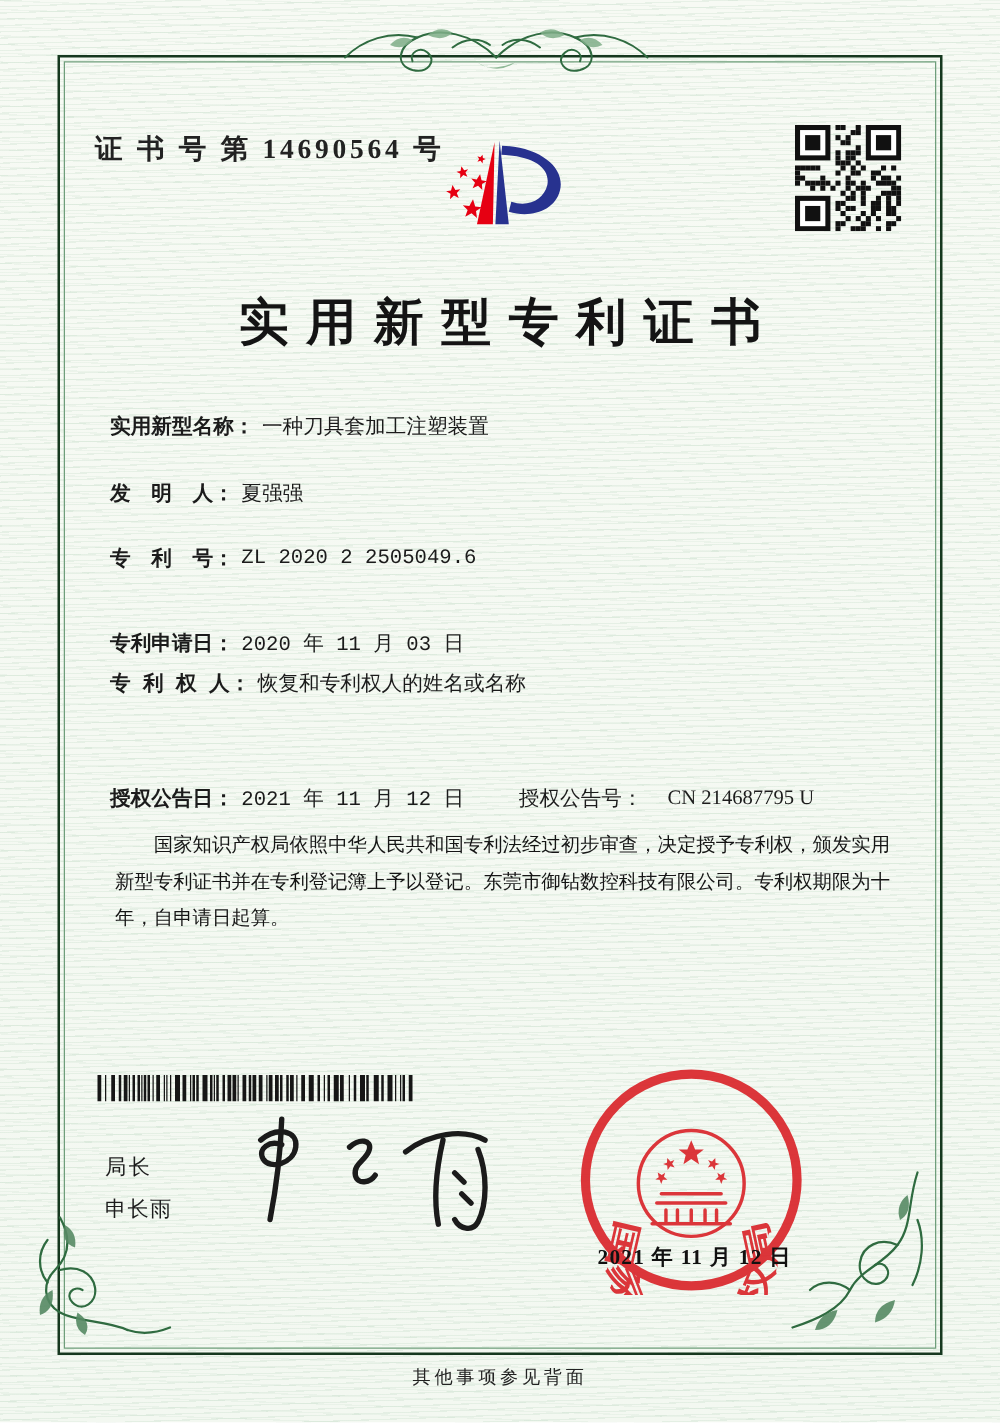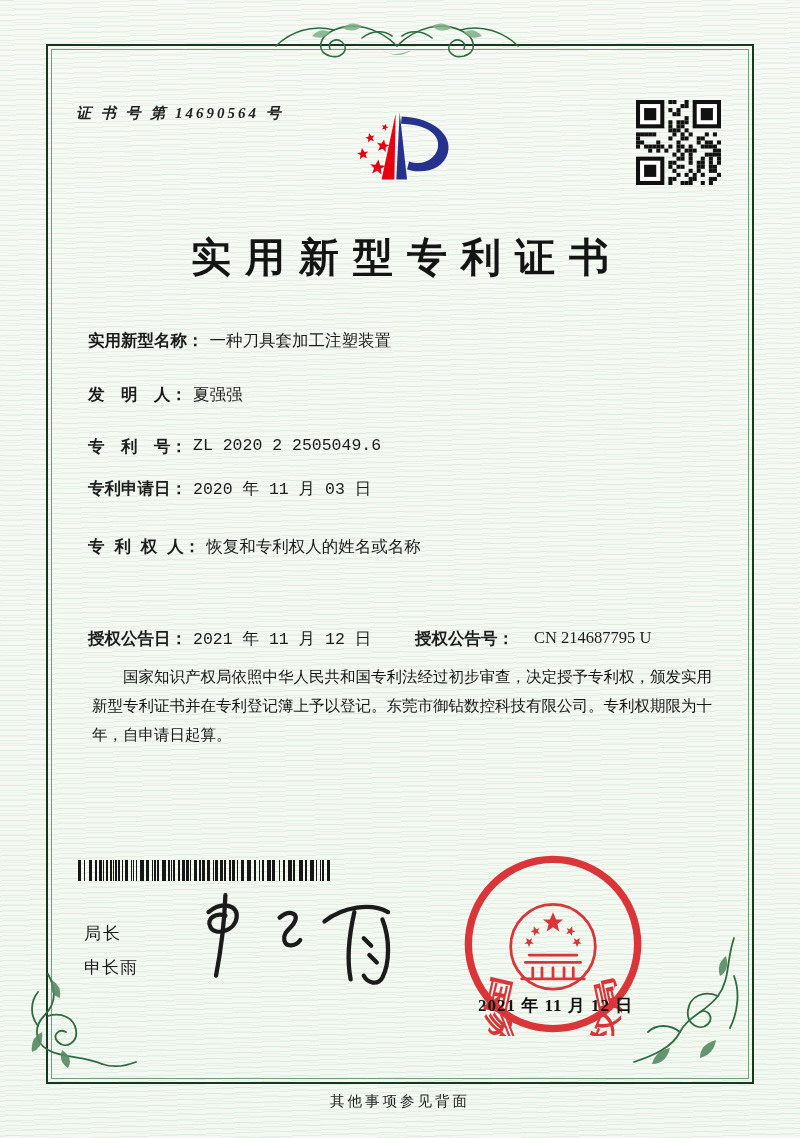--- a/index.html
+++ b/index.html
@@ -18,21 +18,21 @@
   }
   .frame{
     position:absolute;left:46px;top:44px;width:704px;height:1036px;
     border:2.5px solid #16381f;
   }
   .frame-inner{
     position:absolute;left:3px;top:3px;right:3px;bottom:3px;
     border:1px solid #6f9e7b;
   }
   .abs{position:absolute;}
-  .cert-no{left:76px;top:104px;font-size:15px;letter-spacing:3px;font-weight:600;color:#222;font-style:italic;}
+  .cert-no{left:76px;top:104px;font-size:22px;letter-spacing:3px;font-weight:600;color:#222;}
   .title{left:0;right:0;top:230px;text-align:center;font-size:40px;font-weight:bold;
          letter-spacing:14px;color:#141414;text-indent:14px;}
   .row{left:88px;font-size:16.5px;color:#1b1b1b;display:flex;font-family:Liberation Mono, monospace;}
   .row .lbl{flex:none;font-weight:600;white-space:pre;}
   .row .val{margin-left:6px;}
   .addr-val{width:545px;line-height:1.65;}
   .grant-pub{left:415px;top:628px;font-size:16.5px;display:flex;}
   .body-text{left:92px;top:662px;width:632px;font-size:15.5px;line-height:1.88;color:#151515;}
   .body-text p{margin:0;text-indent:2em;}
   .barcode{left:78px;top:860px;width:384px;height:21px;display:flex;align-items:stretch;}
@@ -257,34 +257,34 @@
     <span class="val">一种刀具套加工注塑装置</span>
   </div>
   <div class="abs row" style="top:384px;">
     <span class="lbl">发　明　人：</span>
     <span class="val">夏强强</span>
   </div>
   <div class="abs row" style="top:436px;">
     <span class="lbl">专　利　号：</span>
     <span class="val">ZL 2020 2 2505049.6</span>
   </div>
-  <div class="abs row" style="top:478px;">
+  <div class="abs row" style="top:504px;">
     <span class="lbl">专利申请日：</span>
     <span class="val">2020 年 11 月 03 日</span>
   </div>
   <div class="abs row" style="top:536px;">
     <span class="lbl">专 利 权 人：</span>
     <span class="val">恢复和专利权人的姓名或名称</span>
   </div>
   <div class="abs row" style="top:628px;justify-content:center;">
     <span class="lbl">授权公告日：</span>
     <span class="val">2021 年 11 月 12 日</span>
   </div>
   <div class="abs grant-pub">
-    <span class="lbl" style="font-weight:700;">授权公告号：</span>
+    <span class="lbl" style="font-weight:400;">授权公告号：</span>
     <span class="val" style="margin-left:20px;">CN 214687795 U</span>
   </div>
 
   <div class="abs body-text">
     <p>国家知识产权局依照中华人民共和国专利法经过初步审查，决定授予专利权，颁发实用新型专利证书并在专利登记簿上予以登记。东莞市御钻数控科技有限公司。专利权期限为十年，自申请日起算。</p>
   </div>
 
   <div class="abs barcode" id="barcode">
       <span style="width:3px;margin-right:3px"></span>
       <span style="width:1px;margin-right:4px"></span>

